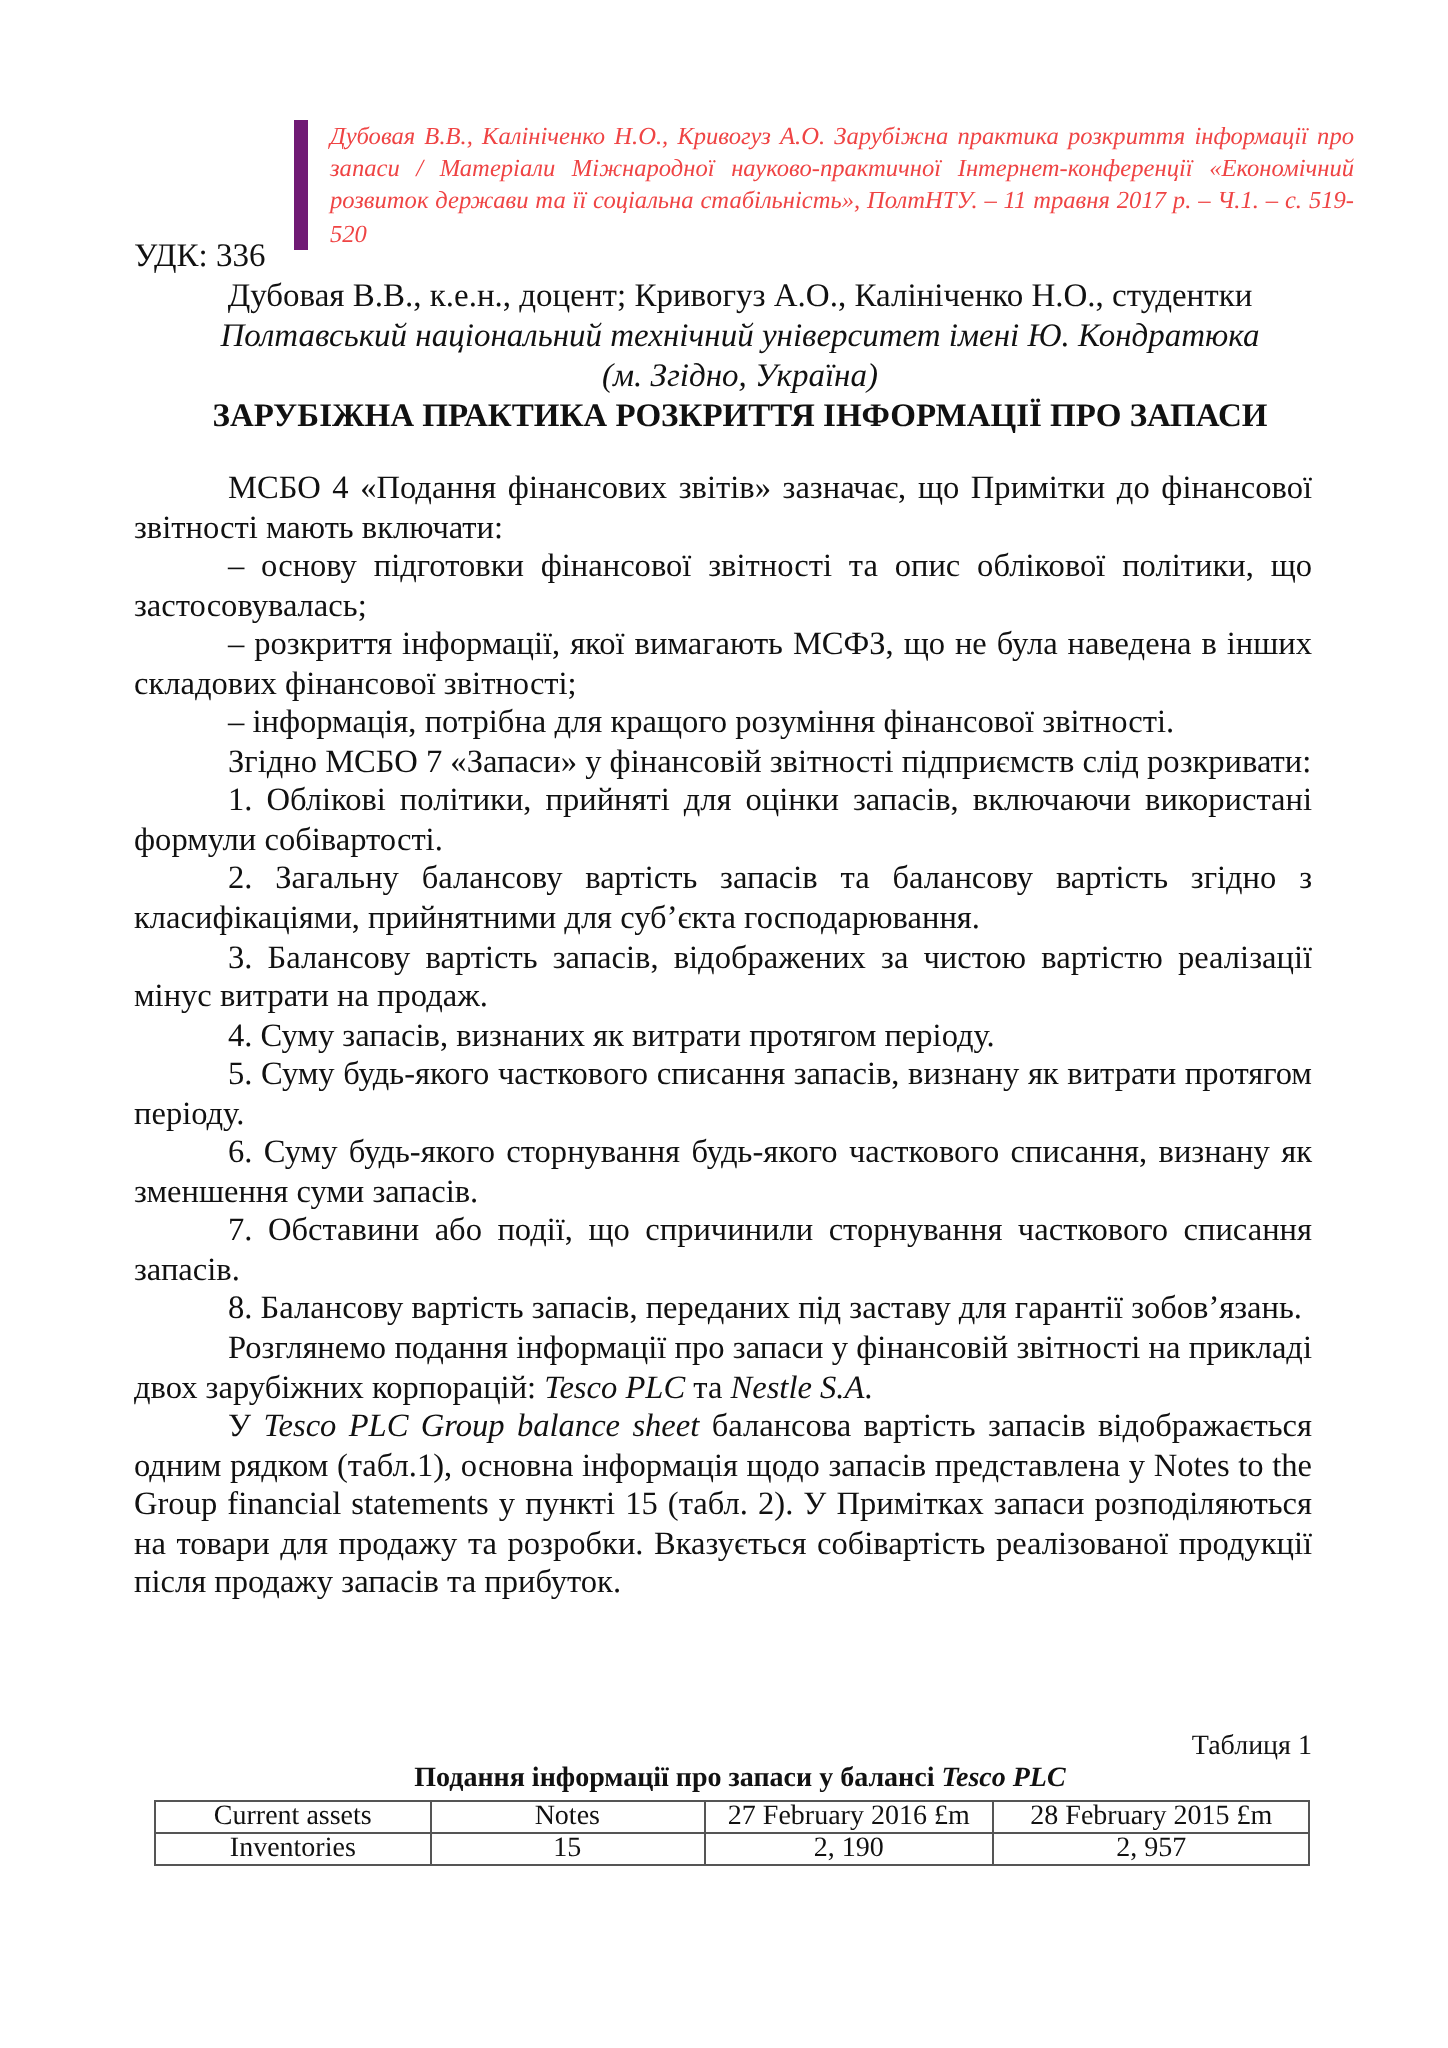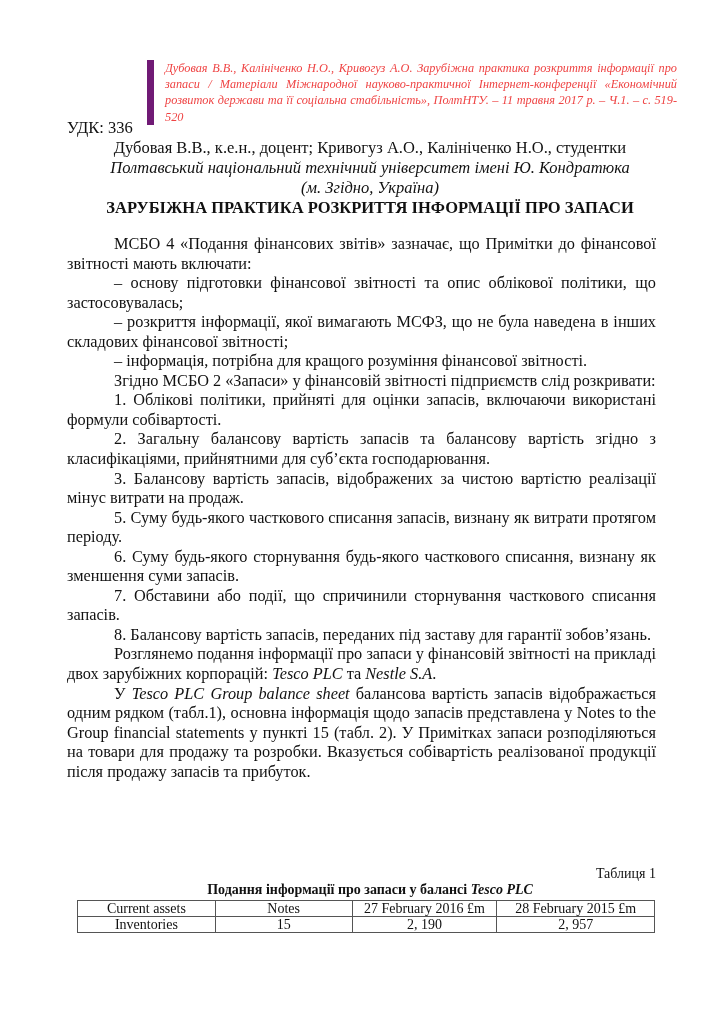--- a/index.html
+++ b/index.html
@@ -56,24 +56,25 @@
 <div class="center authors">Дубовая В.В., к.е.н., доцент; Кривогуз А.О., Калініченко Н.О., студентки</div>
 <div class="center univ">Полтавський національний технічний університет імені Ю. Кондратюка</div>
 <div class="center city">(м. Згідно, Україна)</div>
 <div class="center title">ЗАРУБІЖНА ПРАКТИКА РОЗКРИТТЯ ІНФОРМАЦІЇ ПРО ЗАПАСИ</div>
 
 <div class="body">
   <p>МСБО 4 «Подання фінансових звітів» зазначає, що Примітки до фінансової звітності мають включати:</p>
   <p class="dash">– основу підготовки фінансової звітності та опис облікової політики, що застосовувалась;</p>
   <p class="dash">– розкриття інформації, якої вимагають МСФЗ, що не була наведена в інших складових фінансової звітності;</p>
   <p class="dash">– інформація, потрібна для кращого розуміння фінансової звітності.</p>
-  <p>Згідно МСБО 2 «Запаси» у фінансовій звітності підприємств слід розкривати:</p>
+  <p>Згідно МСБО 7 «Запаси» у фінансовій звітності підприємств слід розкривати:</p>
   <p>1. Облікові політики, прийняті для оцінки запасів, включаючи використані формули собівартості.</p>
   <p>2. Загальну балансову вартість запасів та балансову вартість згідно з класифікаціями, прийнятними для суб’єкта господарювання.</p>
   <p>3. Балансову вартість запасів, відображених за чистою вартістю реалізації мінус витрати на продаж.</p>
+  <p>4. Суму запасів, визнаних як витрати протягом періоду.</p>
   <p>5. Суму будь-якого часткового списання запасів, визнану як витрати протягом періоду.</p>
   <p>6. Суму будь-якого сторнування будь-якого часткового списання, визнану як зменшення суми запасів.</p>
   <p>7. Обставини або події, що спричинили сторнування часткового списання запасів.</p>
   <p>8. Балансову вартість запасів, переданих під заставу для гарантії зобов’язань.</p>
   <p><span>Розглянемо подання інформації про запаси у фінансовій звітності на прикладі двох зарубіжних корпорацій: </span><span class="it">Tesco PLC</span><span> та </span><span class="it">Nestle S.A</span><span>.</span></p>
   <p><span>У </span><span class="it">Tesco PLC Group balance sheet</span><span> балансова вартість запасів відображається одним рядком (табл.1), основна інформація щодо запасів представлена у Notes to the Group financial statements у пункті 15 (табл. 2). У Примітках запаси розподіляються на товари для продажу та розробки. Вказується собівартість реалізованої продукції після продажу запасів та прибуток.</span></p>
 </div>
 
 <div class="tablelabel">Таблиця 1</div>
 <div class="tablecap"><span>Подання інформації про запаси у балансі </span><span class="it">Tesco PLC</span></div>

